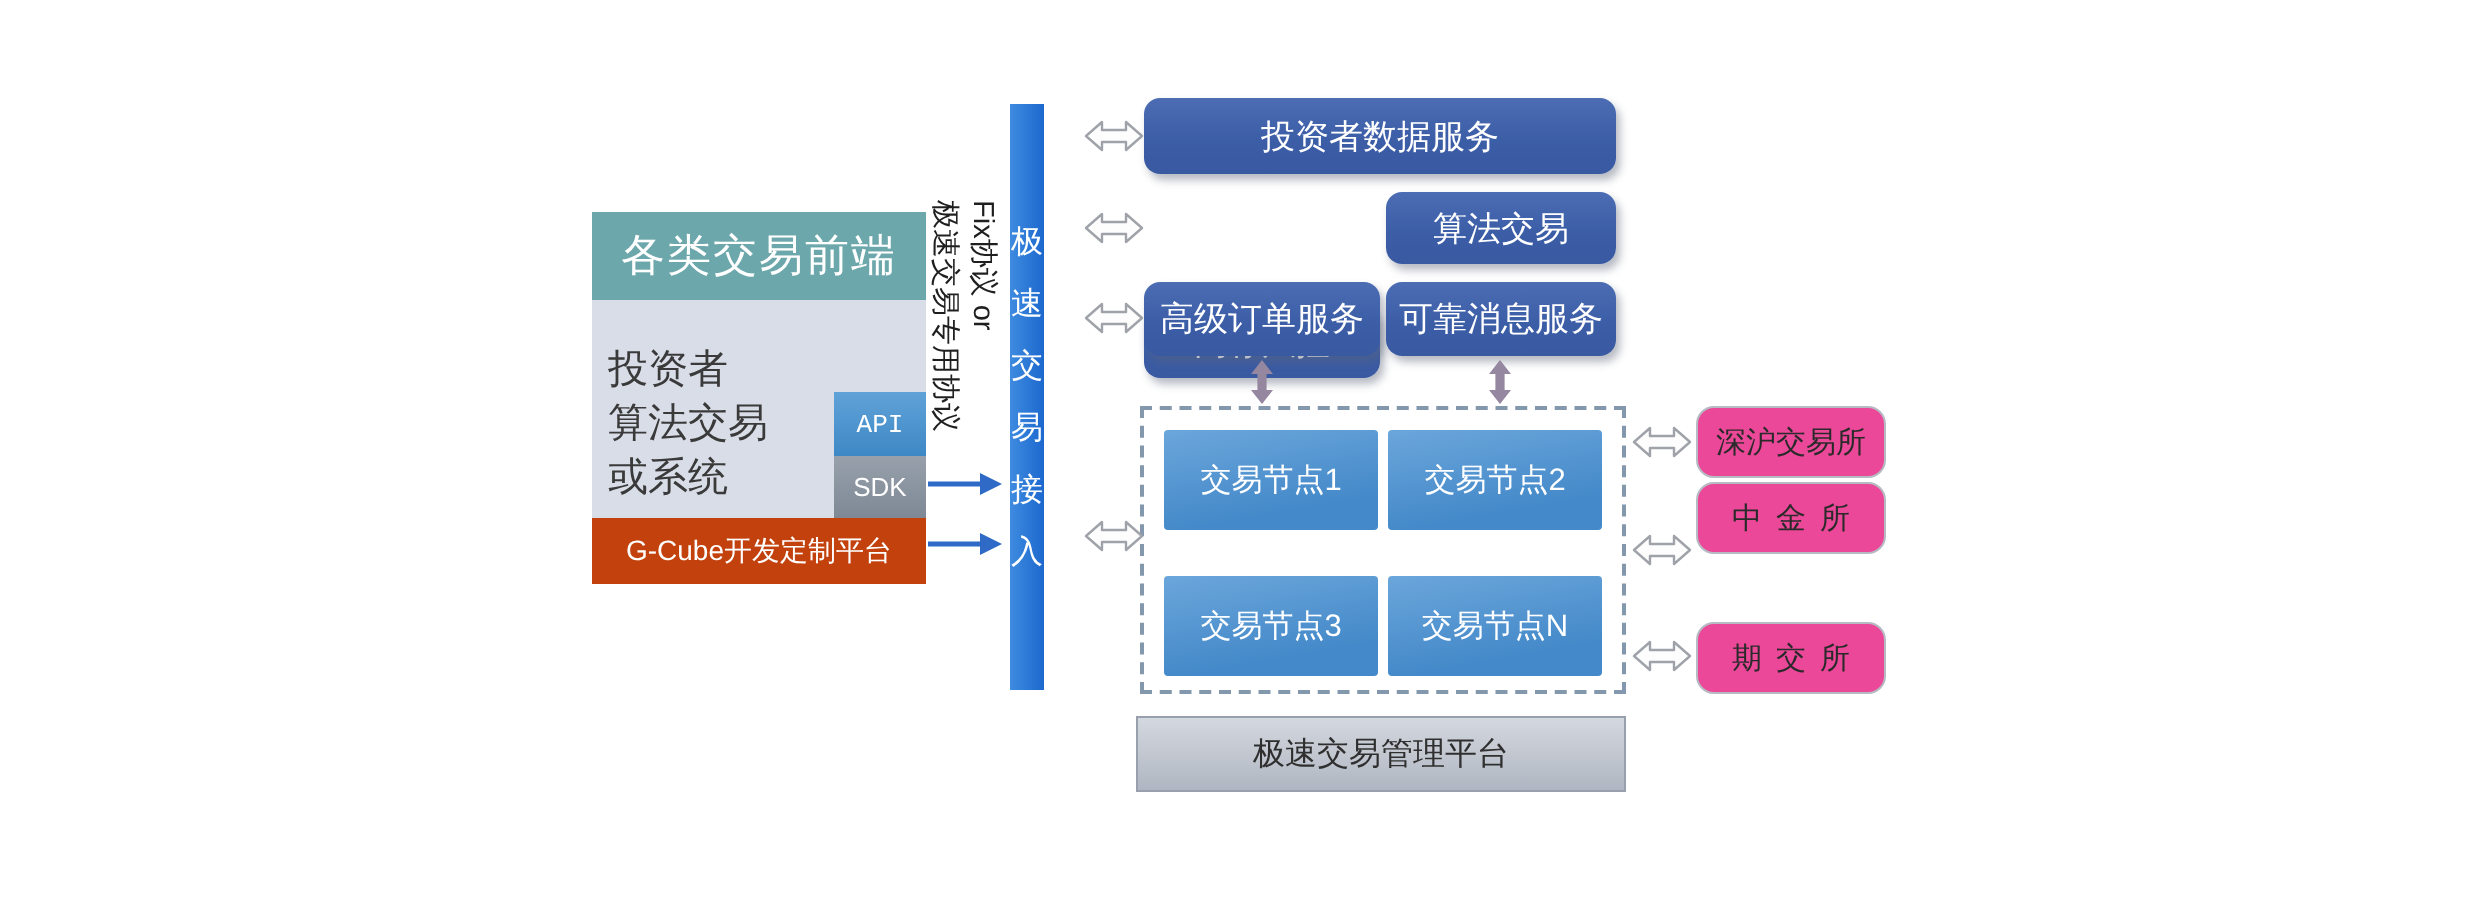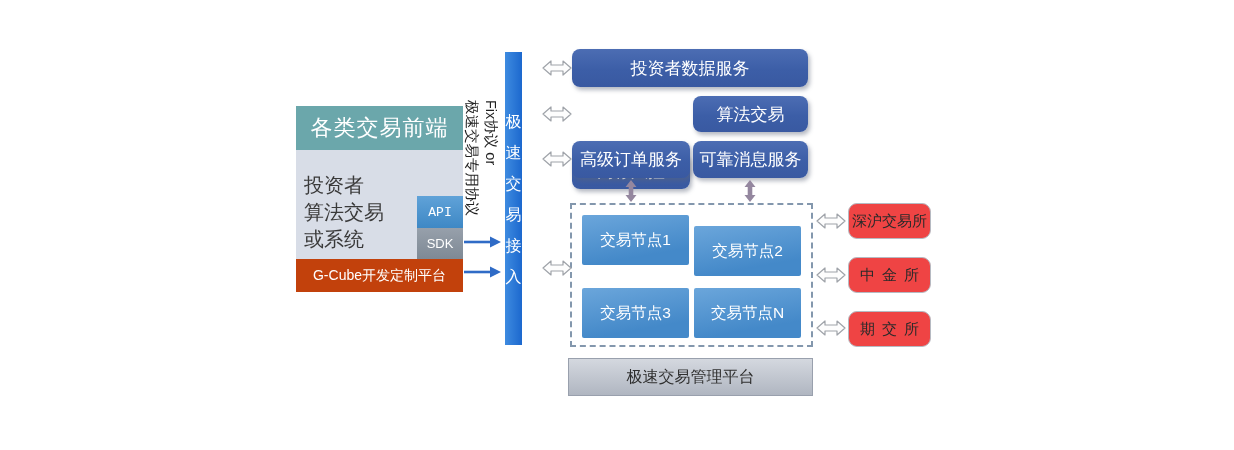--- a/index.html
+++ b/index.html
@@ -84,40 +84,40 @@
   .nodes-group {
     left: 570px; top: 203px; width: 243px; height: 144px;
     border: 2px dashed #8397AD;
   }
   .node {
     color: #ffffff; font-size: 15.5px;
     background: linear-gradient(170deg, #6BA6DB 0%, #4489C9 75%);
     border-radius: 2px;
   }
   .node-1 { left: 582px; top: 215px; width: 107px; height: 50px; }
-  .node-2 { left: 694px; top: 226px; width: 107px; height: 50px; }
+  .node-2 { left: 694px; top: 215px; width: 107px; height: 50px; }
   .node-3 { left: 582px; top: 288px; width: 107px; height: 50px; }
   .node-4 { left: 694px; top: 288px; width: 107px; height: 50px; }
 
   
   .mgmt-bar {
     left: 568px; top: 358px; width: 245px; height: 38px;
     background: linear-gradient(180deg, #D4D8DF 0%, #B0B6C1 100%);
     border: 1px solid #99A0AD;
     color: #2F2F2F; font-size: 16px;
   }
 
   
   .exch {
-    left: 848px; width: 83px; height: 36px;
-    background: #ef4444; border: 1.5px solid #B6BAC2; border-radius: 9px;
+    left: 848px; width: 95px; height: 36px;
+    background: #ec4899; border: 1.5px solid #B6BAC2; border-radius: 9px;
     color: #2A2A2A; font-size: 15px;
   }
   .exch-1 { top: 203px; }
-  .exch-2 { top: 257px; text-align: right; }
+  .exch-2 { top: 241px; text-align: right; }
   .exch-3 { top: 311px; }
   .exch .spaced { letter-spacing: 7px; padding-left: 7px; }
 
   
   .darrow-svc-1  { left: 542px; top: 60px;  }
   .darrow-svc-2  { left: 542px; top: 106px; }
   .darrow-svc-3  { left: 542px; top: 151px; }
   .darrow-nodes  { left: 542px; top: 260px; }
   .darrow-exch-1 { left: 815px; top: 213px; }
   .darrow-exch-2 { left: 815px; top: 267px; }

